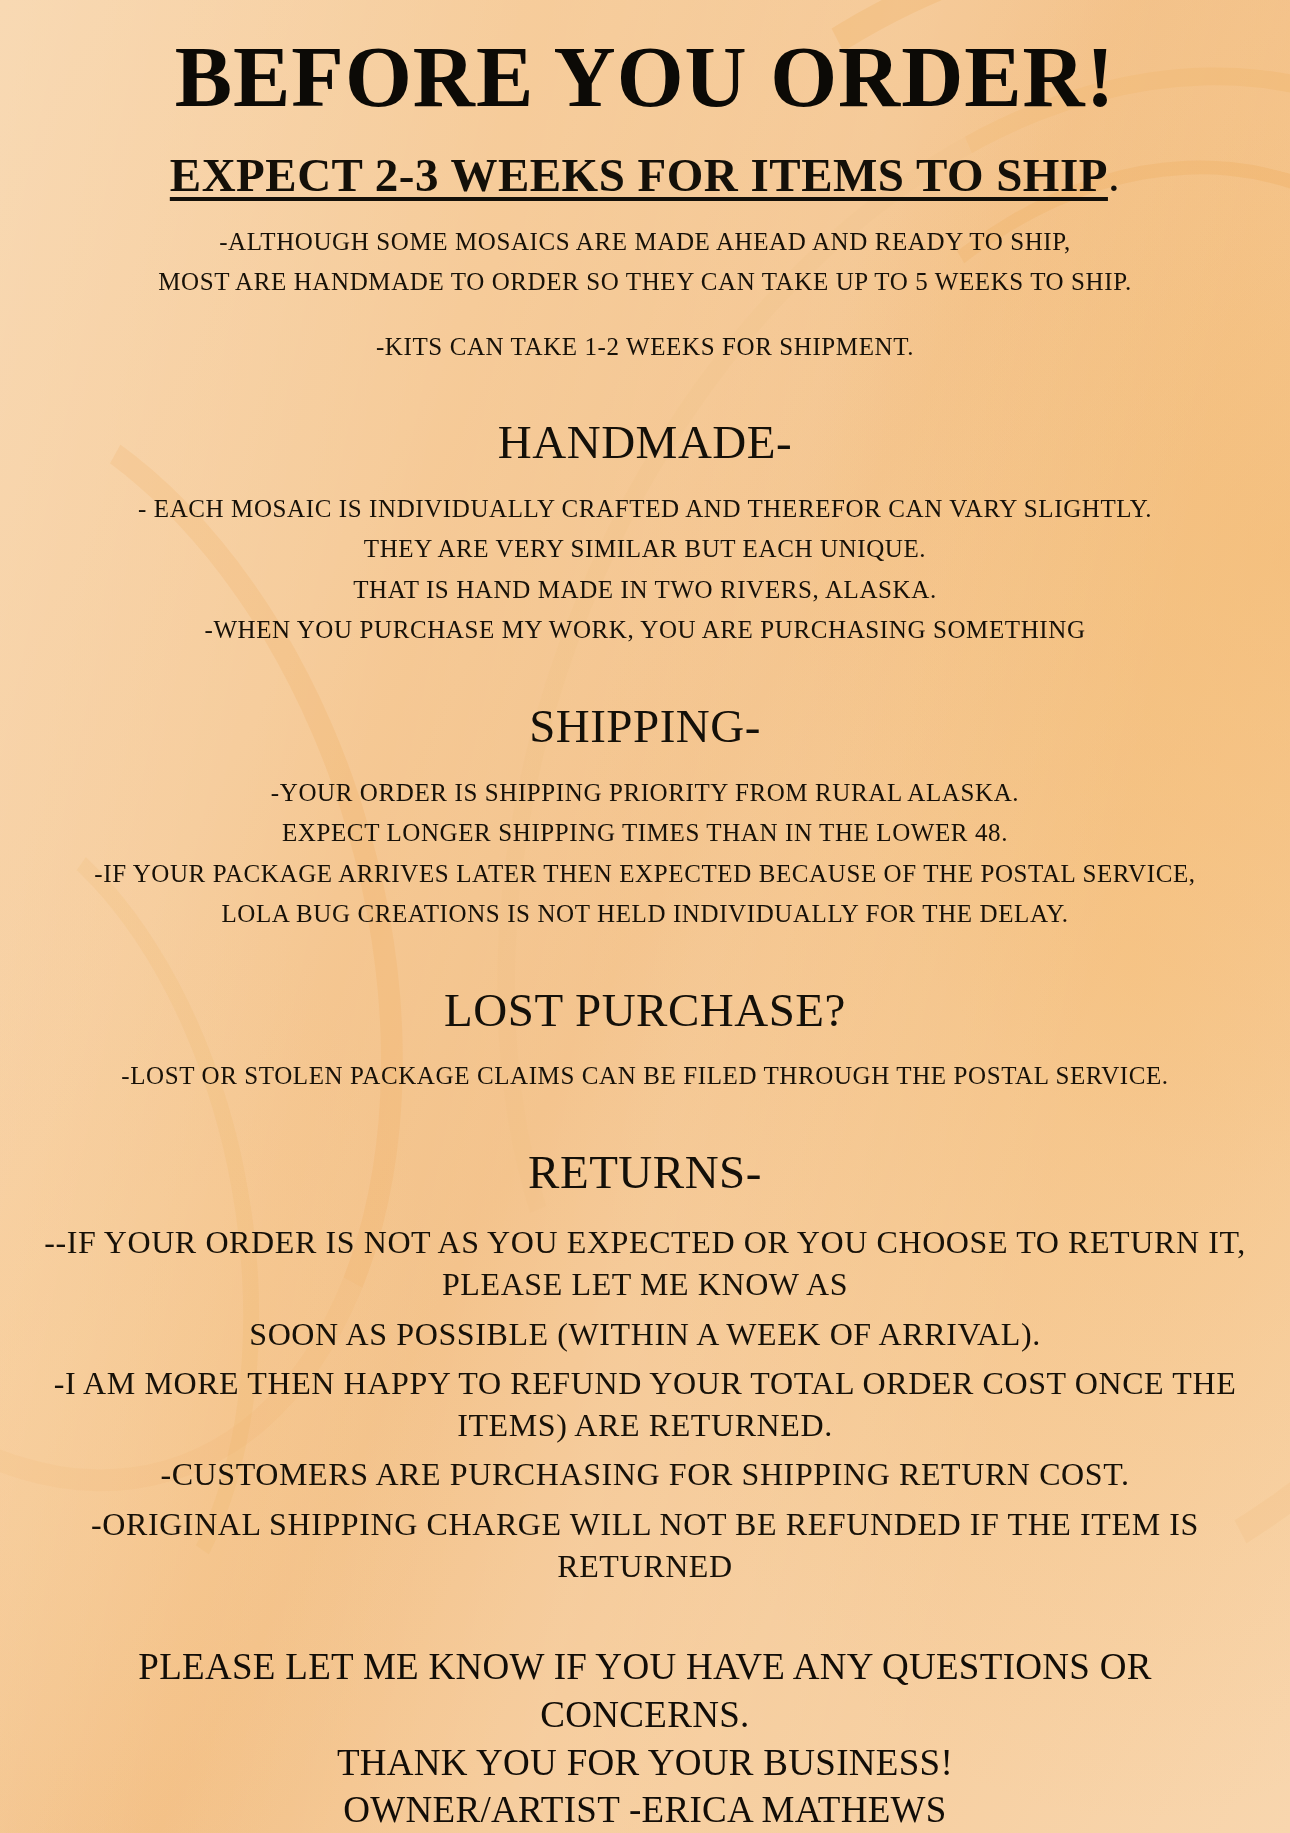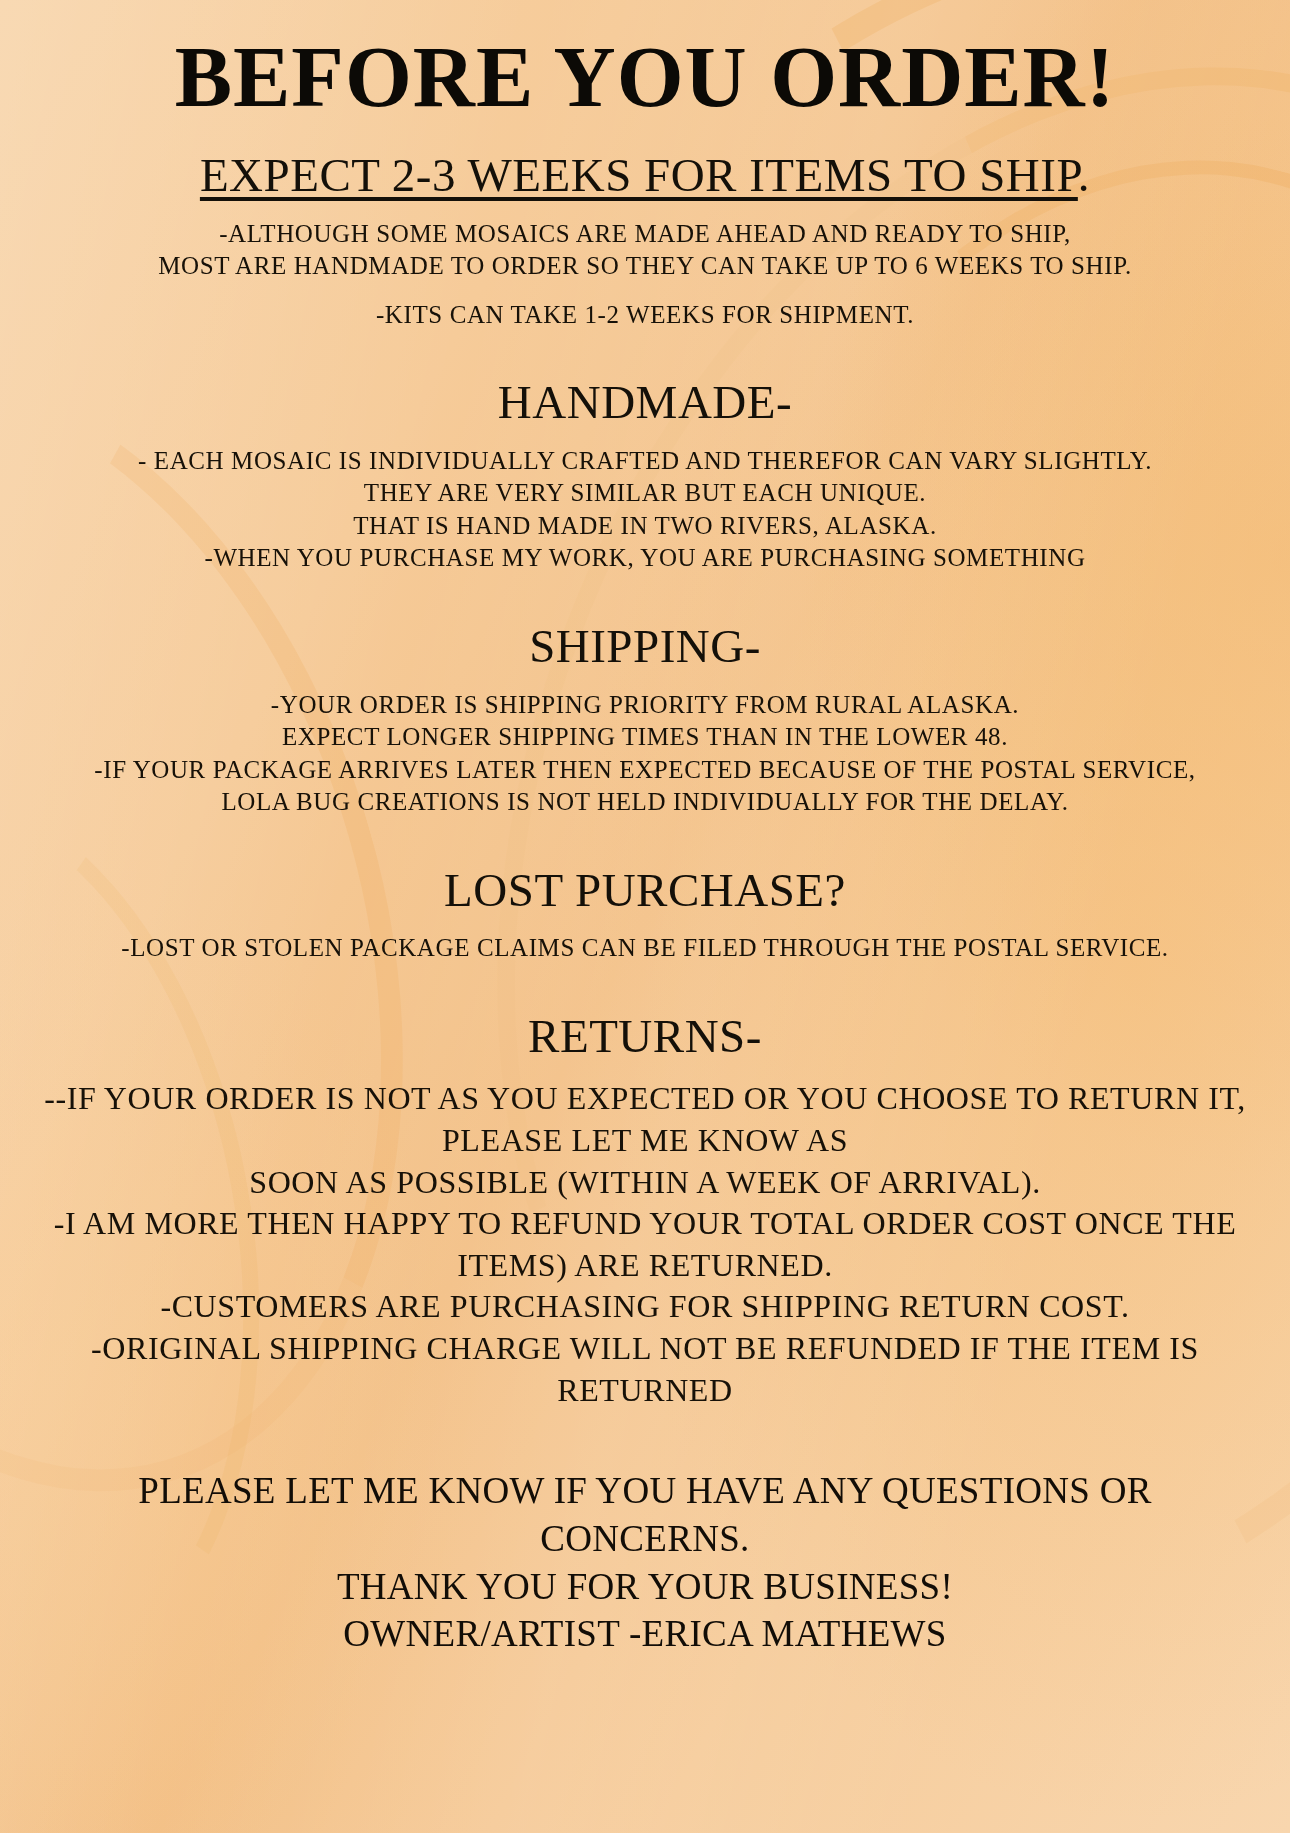--- a/index.html
+++ b/index.html
@@ -67,29 +67,29 @@
 
   .sec-heading {
     font-size: 47px;
     line-height: 1.1;
     font-weight: 400;
     color: #141009;
     margin: 0;
     font-variant: small-caps;
     letter-spacing: 0.5px;
   }
-  .sec-heading .u { text-decoration: underline; text-underline-offset: 6px; }
+  .sec-heading .u { text-decoration: underline; text-underline-offset: 6px; font-weight: bold; }
 
   .body-line {
     font-size: 25px;
     line-height: 1.30;
     font-variant: small-caps;
     letter-spacing: 0.6px;
     color: #171108;
-    margin: 0;
+    margin: 8px;
   }
   .body-line.small { font-size: 32px; }
   .gap-sm { height: 16px; }
   .gap-md { height: 30px; }
   .gap-lg { height: 46px; }
 
   .footer {
     margin-top: 58px;
     font-size: 37px;
     line-height: 1.18;
@@ -113,21 +113,21 @@
   <div class="content">
 
     <h1 class="main-title">BEFORE YOU ORDER!</h1>
 
     <div class="gap-md"></div>
 
     <div class="section">
       <h2 class="sec-heading"><span class="u">EXPECT 2-3 WEEKS FOR ITEMS TO SHIP</span><span>.</span></h2>
       <div class="gap-sm"></div>
       <p class="body-line">-ALTHOUGH SOME MOSAICS ARE MADE AHEAD AND READY TO SHIP,</p>
-      <p class="body-line">MOST ARE HANDMADE TO ORDER SO THEY CAN TAKE UP TO 6 WEEKS TO SHIP.</p>
+      <p class="body-line">MOST ARE HANDMADE TO ORDER SO THEY CAN TAKE UP TO 5 WEEKS TO SHIP.</p>
       <div class="gap-sm"></div>
       <p class="body-line">-KITS CAN TAKE 1-2 WEEKS FOR SHIPMENT.</p>
     </div>
 
     <div class="gap-lg"></div>
 
     <div class="section">
       <h2 class="sec-heading">HANDMADE-</h2>
       <div class="gap-sm"></div>
       <p class="body-line">- EACH MOSAIC IS INDIVIDUALLY CRAFTED AND THEREFOR CAN VARY SLIGHTLY.</p>

